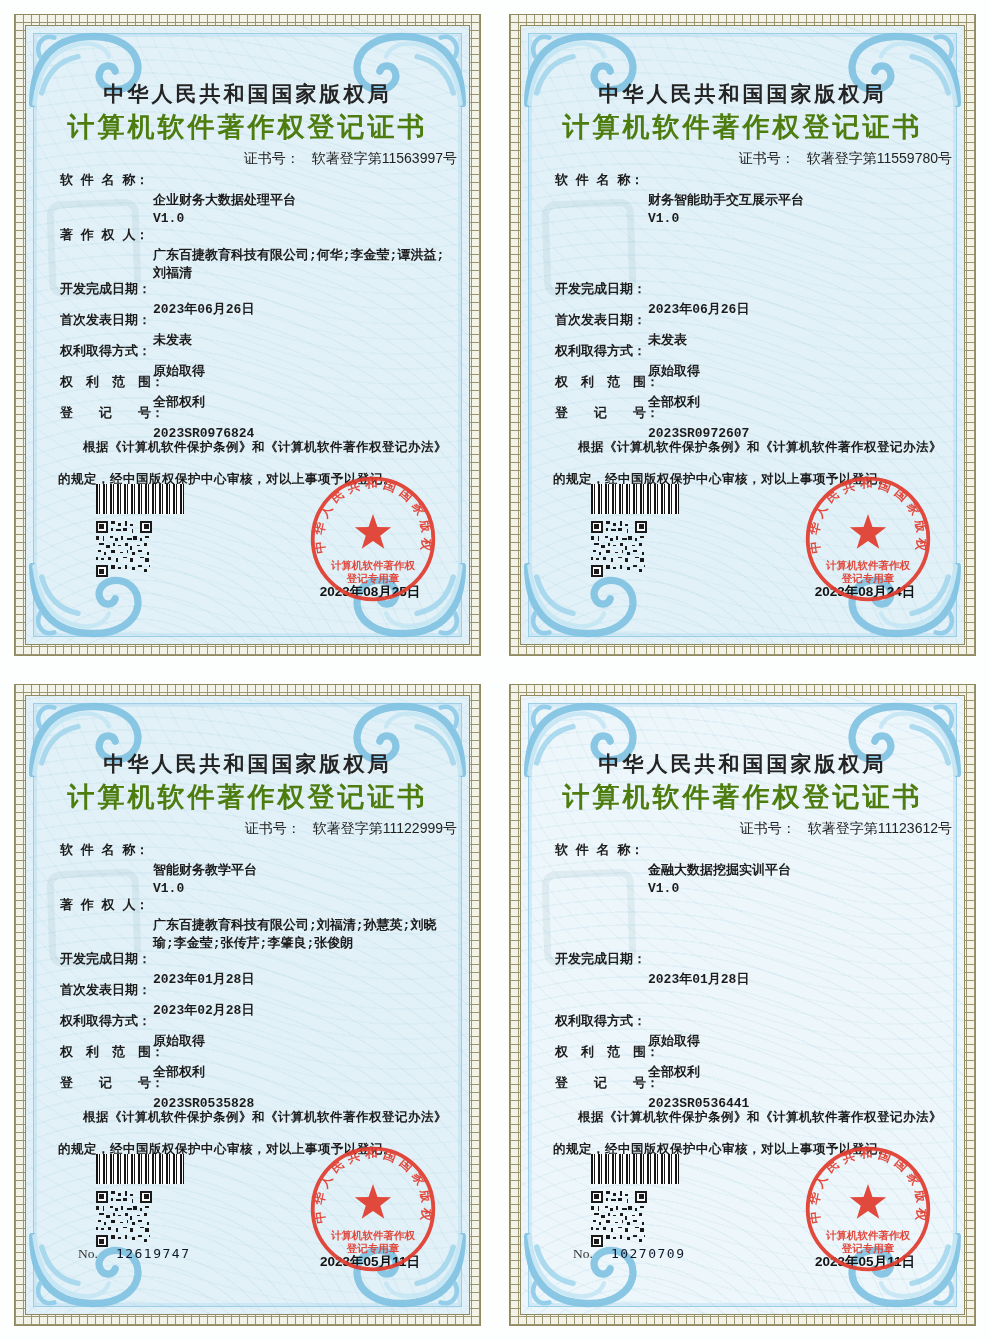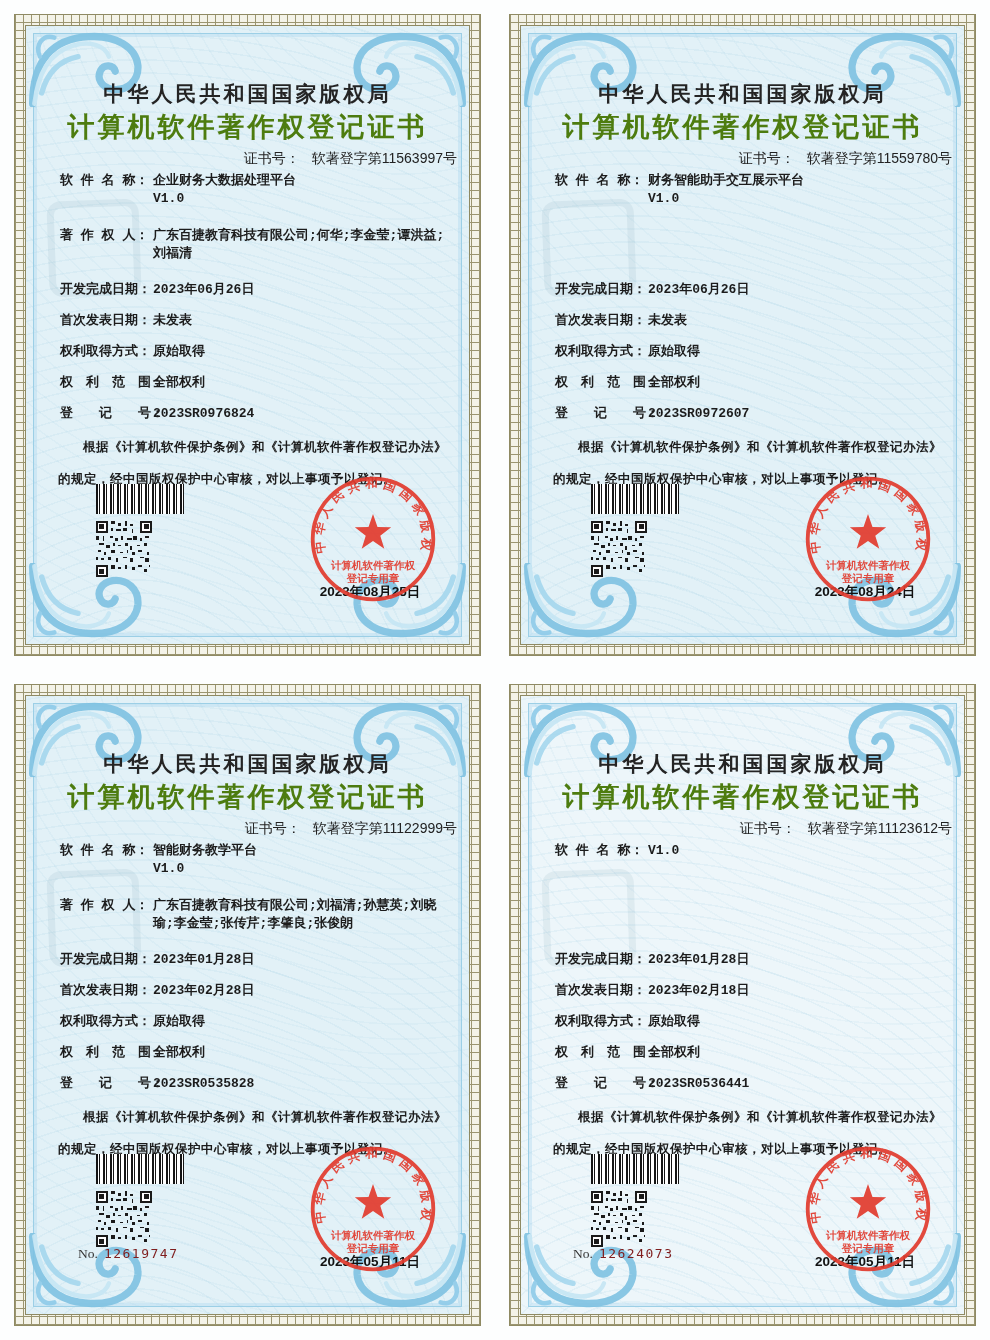--- a/index.html
+++ b/index.html
@@ -38,39 +38,39 @@
                font-family:"Liberation Serif","DejaVu Serif",serif; font-weight:700;
                font-size:21px; letter-spacing:3px; color:#242424; }
   .doctitle  { position:absolute; top:109px; left:0; width:100%; text-align:center;
                font-family:"Liberation Serif","DejaVu Serif",serif; font-weight:700;
                font-size:27px; letter-spacing:3px; color:#4d7c0f; }
   .certno { position:absolute; top:150px; right:38px; font-size:14px; font-weight:400; color:#222;margin-left:39px; }
   .certno .num { margin-left:12px; }
 
   .row { position:absolute; left:60px; width:400px; font-size:13px; font-weight:700; color:#1c1c1c; line-height:18px;font-family:Liberation Mono, monospace; }
   .row .lbl { display:inline-block; width:93px; vertical-align:top; white-space:pre; }
-  .row .val { display:inline-block; width:296px; vertical-align:top; }
+  .row .val { display:inline-block; width:296px; vertical-align:top;margin-top:20px; }
   .r-name { top:172px; } .r-auth { top:227px; } .r-dev { top:281px; }
   .r-pub  { top:312px; } .r-acq  { top:343px; } .r-scope{ top:374px; } .r-reg { top:405px; }
 
   .statement { position:absolute; left:58px; top:431px; width:398px; font-size:12.5px; font-weight:700;
                color:#1c1c1c; line-height:32px; text-indent:2em; letter-spacing:.5px; }
 
   .barcode { position:absolute; left:96px; top:484px; width:88px; height:30px;
              background:repeating-linear-gradient(90deg,#141414 0 2px,#fff 2px 3px,#141414 3px 4px,#fff 4px 7px,#141414 7px 9px,#fff 9px 10px,#141414 10px 11px,#fff 11px 14px); }
   .qr { position:absolute; left:96px; top:521px; width:56px; height:56px; }
 
   .seal { position:absolute; left:306px; top:472px; width:134px; height:134px; z-index:3; opacity:.92; }
   .sealdate { position:absolute; left:288px; top:583px; width:164px; text-align:center; z-index:2;
               font-size:13.5px; font-weight:700; color:#111; }
 
   .serial { position:absolute; left:78px; top:576px; z-index:2; font-family:"Liberation Serif","DejaVu Serif",serif;
             font-size:13.5px; color:#333; }
-  .serial .no-num { color:#7f1d1d; font-family:"DejaVu Sans Mono","Liberation Mono",monospace;
-                    font-size:13px; letter-spacing:1.5px; margin-left:6px; }
+  .serial .no-num { color:#0f172a; font-family:"DejaVu Sans Mono","Liberation Mono",monospace;
+                    font-size:13px; letter-spacing:1.5px; margin-left:18px; }
 </style>
 </head>
 <body>
 
 <svg width="0" height="0" style="position:absolute" aria-hidden="true">
   <defs>
     <symbol id="sym-flourish" viewBox="0 0 130 85">
       <path d="M4,82 C4,34 26,10 66,8 C96,6 118,20 120,40 C121,57 108,68 92,66 C80,64 74,54 79,45 C83,38 93,39 95,46" stroke="#7fc2e2" stroke-width="8" fill="none" stroke-linecap="round"></path>
       <path d="M6,82 C10,48 22,26 48,18 C68,12 84,18 88,30" stroke="#c6e6f4" stroke-width="5" fill="none" stroke-linecap="round"></path>
       <path d="M14,70 C20,48 34,34 54,30" stroke="#a5d7ee" stroke-width="6" fill="none" stroke-linecap="round"></path>
@@ -343,27 +343,24 @@
       </svg>
     <div class="ghost"></div>
 
     <div class="authority">中华人民共和国国家版权局</div>
     <div class="doctitle">计算机软件著作权登记证书</div>
     <div class="certno">
       <span>证书号：</span><span class="num">软著登字第11123612号</span>
     </div>
 
     <div class="row r-name">
-      <span class="lbl">软 件 名 称：</span><span class="val"><div>V1.0</div></span>
+      <span class="lbl">软 件 名 称：</span><span class="val"><div>金融大数据挖掘实训平台</div><div>V1.0</div></span>
     </div>
     <div class="row r-dev">
       <span class="lbl">开发完成日期：</span><span class="val">2023年01月28日</span>
-    </div>
-    <div class="row r-pub">
-      <span class="lbl">首次发表日期：</span><span class="val">2023年02月18日</span>
     </div>
     <div class="row r-acq">
       <span class="lbl">权利取得方式：</span><span class="val">原始取得</span>
     </div>
     <div class="row r-scope">
       <span class="lbl">权　利　范　围：</span><span class="val">全部权利</span>
     </div>
     <div class="row r-reg">
       <span class="lbl">登　　记　　号：</span><span class="val">2023SR0536441</span>
     </div>
@@ -371,17 +368,17 @@
     <div class="statement">根据《计算机软件保护条例》和《计算机软件著作权登记办法》的规定，经中国版权保护中心审核，对以上事项予以登记。</div>
     <div class="barcode"></div>
     <svg class="qr">
         <use href="#sym-qr"></use>
       </svg>
     <svg class="seal">
         <use href="#sym-seal"></use>
       </svg>
     <div class="sealdate">2023年05月11日</div>
     <div class="serial">
-      <span>No.</span><span class="no-num">12624073</span>
+      <span>No.</span><span class="no-num">10270709</span>
     </div>
   </div>
 
 </div>
 
 </body></html>

